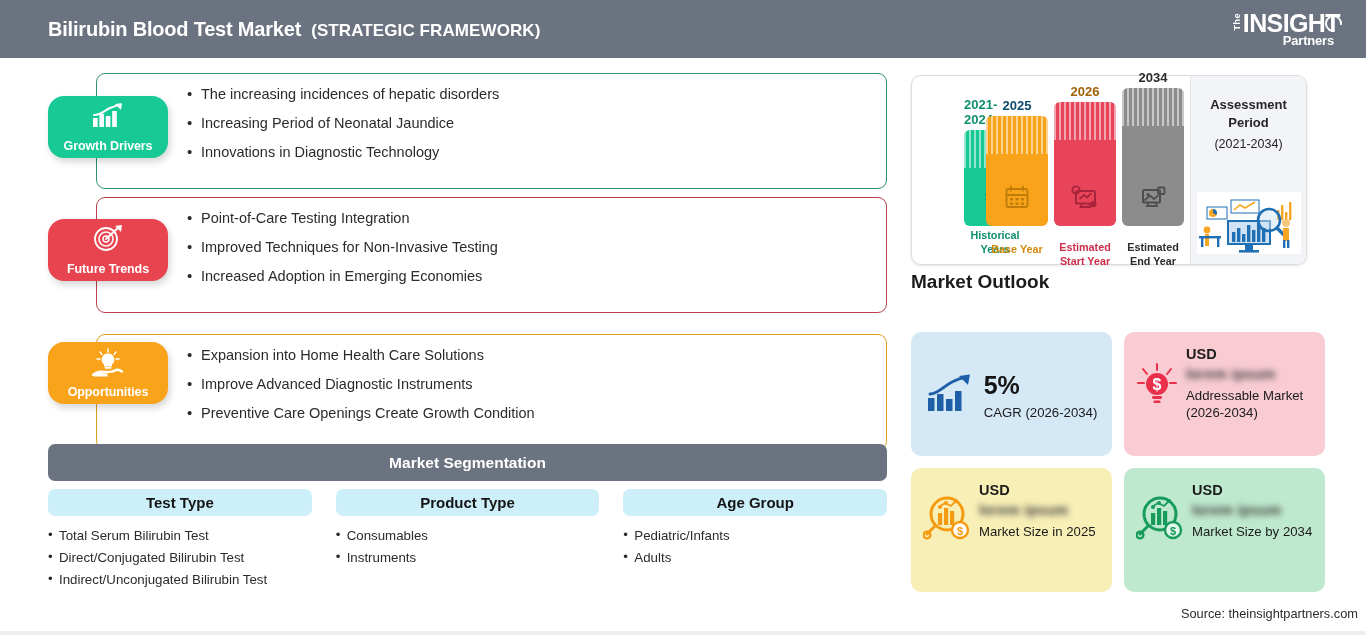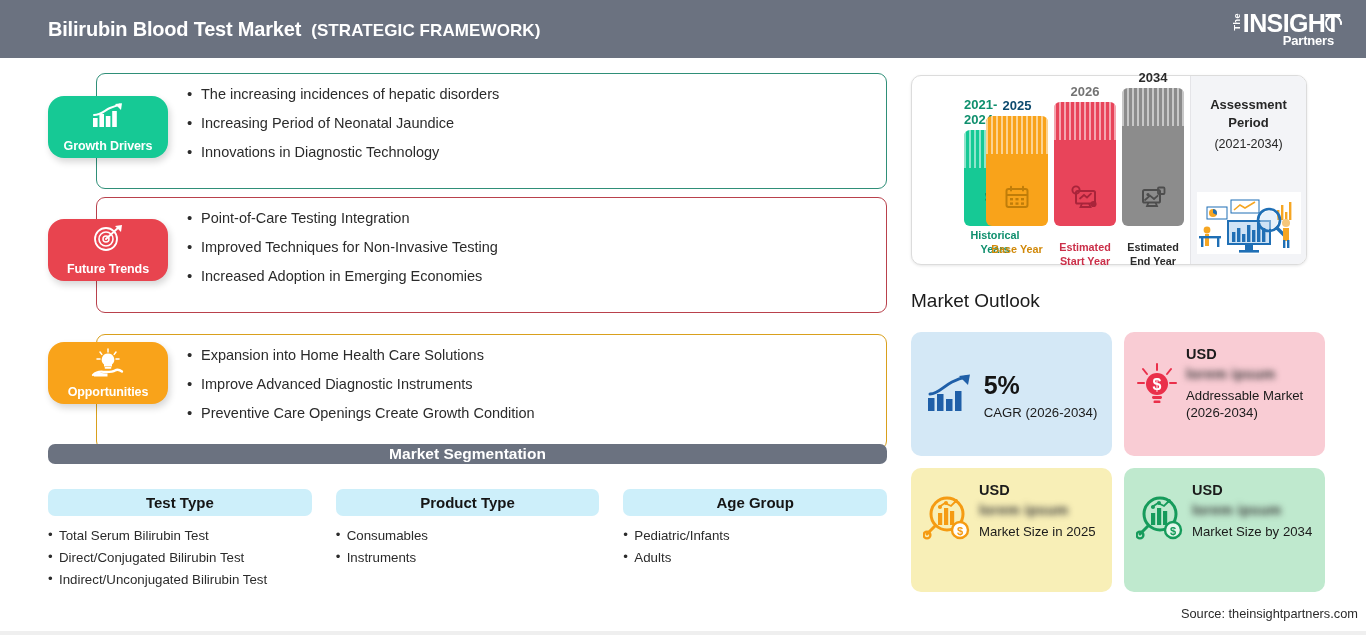--- a/index.html
+++ b/index.html
@@ -59,21 +59,21 @@
     z-index: 3;
   }
   .badge-label { font-size: 12.5px; font-weight: bold; letter-spacing: -0.1px;}
   .badge .bicon { position:absolute; top: 6px; left:50%; transform: translateX(-50%); }
   .badge.b1 { top: 38px;  background: #16c995; }
   .badge.b2 { top: 161px; background: #e8444f; }
   .badge.b3 { top: 284px; background: #f9a31a; }
 
   
   .seg-head {
-    position:absolute; left: 48px; top: 386px; width: 839px; height: 20px;
+    position:absolute; left: 48px; top: 386px; width: 839px; height: 37px;
     background:#6b7280; border-radius: 7px; color:#fff;
     display:flex; align-items:center; justify-content:center;
     font-size: 15.5px; font-weight: bold;
   }
   .seg-cols { position:absolute; left: 48px; top: 431px; width: 839px; display:flex; gap: 24px; }
   .seg-col { width: 264px; }
   .seg-title {
     height: 27px; background:#cdeffa; border-radius: 7px;
     display:flex; align-items:center; justify-content:center;
     font-size: 15px; font-weight: bold; color:#151515;
@@ -107,21 +107,21 @@
   .bw1 { left: 6px; padding-left: 46px; }  .bw2 { left: 74px; } .bw3 { left: 142px; } .bw4 { left: 210px; }
 
   .assess-right {
     width: 116px; background:#f3f4f7; border-left: 1px solid #e4e4e8;
     border-radius: 0 9px 9px 0; padding-top: 20px; text-align:center; position:relative;
   }
   .assess-t1 { font-size: 13px; font-weight:bold; color:#262626; line-height:1.35;}
   .assess-t2 { font-size: 12.5px; color:#262626; margin-top: 6px;}
 
   
-  .outlook-title { position:absolute; left: 6px; top: 232px; font-size: 19px; font-weight:normal; color:#1b1b1b;}
+  .outlook-title { position:absolute; left: 6px; top: 213px; font-size: 19px; font-weight:bold; color:#1b1b1b;}
   .cards { position:absolute; left: 6px; top: 274px; width: 414px; display:flex; flex-wrap: wrap; gap: 12px; }
   .card { width: 201px; height: 124px; border-radius: 10px; padding: 14px 12px 10px 12px; display:flex; gap: 8px;}
   .card.c1 { background:#d4e8f6; align-items:center; justify-content:center; gap: 12px;}
   .card.c2 { background:#f9ccd4; }
   .card.c3 { background:#f8efb7; }
   .card.c4 { background:#bfe9ce; }
 
   .cagr-num { font-size: 25px; font-weight: bold; color:#141414; line-height:1; }
   .cagr-lbl { font-size: 13.2px; color:#1b1b1b; margin-top: 7px; }
 
@@ -291,21 +291,21 @@
                     <rect x="11.5" y="17.4" width="3" height="2.4"></rect>
                     <rect x="17" y="17.4" width="3" height="2.4"></rect>
                 </g>
               </svg>
             </span>
           </div>
           <div class="bar-cap" style="color:#d1890a;bottom:-30px">Base Year</div>
         </div>
 
         <div class="bar-wrap bw3">
-          <div class="bar-year" style="color:#737373">2026</div>
+          <div class="bar-year" style="color:#a16207">2026</div>
           <div class="bar" style="height:124px;background:#e8445a">
             <span class="bar-stripe"></span>
             <span class="bar-icon">
               <svg width="28" height="25" viewBox="0 0 28 25">
                 <rect x="5" y="6" width="19" height="12.5" rx="1.6" fill="none" stroke="#a8243a" stroke-width="2"></rect>
                 <path d="M9 13.5 L13 10 L16 12.5 L20 8.6" fill="none" stroke="#a8243a" stroke-width="1.8" stroke-linecap="round"></path>
                 <path d="M11 18.5 L9.5 22 H19.5 L18 18.5" fill="none" stroke="#a8243a" stroke-width="1.8"></path>
                 <circle cx="5" cy="5" r="3.6" fill="none" stroke="#a8243a" stroke-width="1.9"></circle>
                 <circle cx="22.5" cy="19" r="3.1" fill="#a8243a"></circle>
               </svg>

